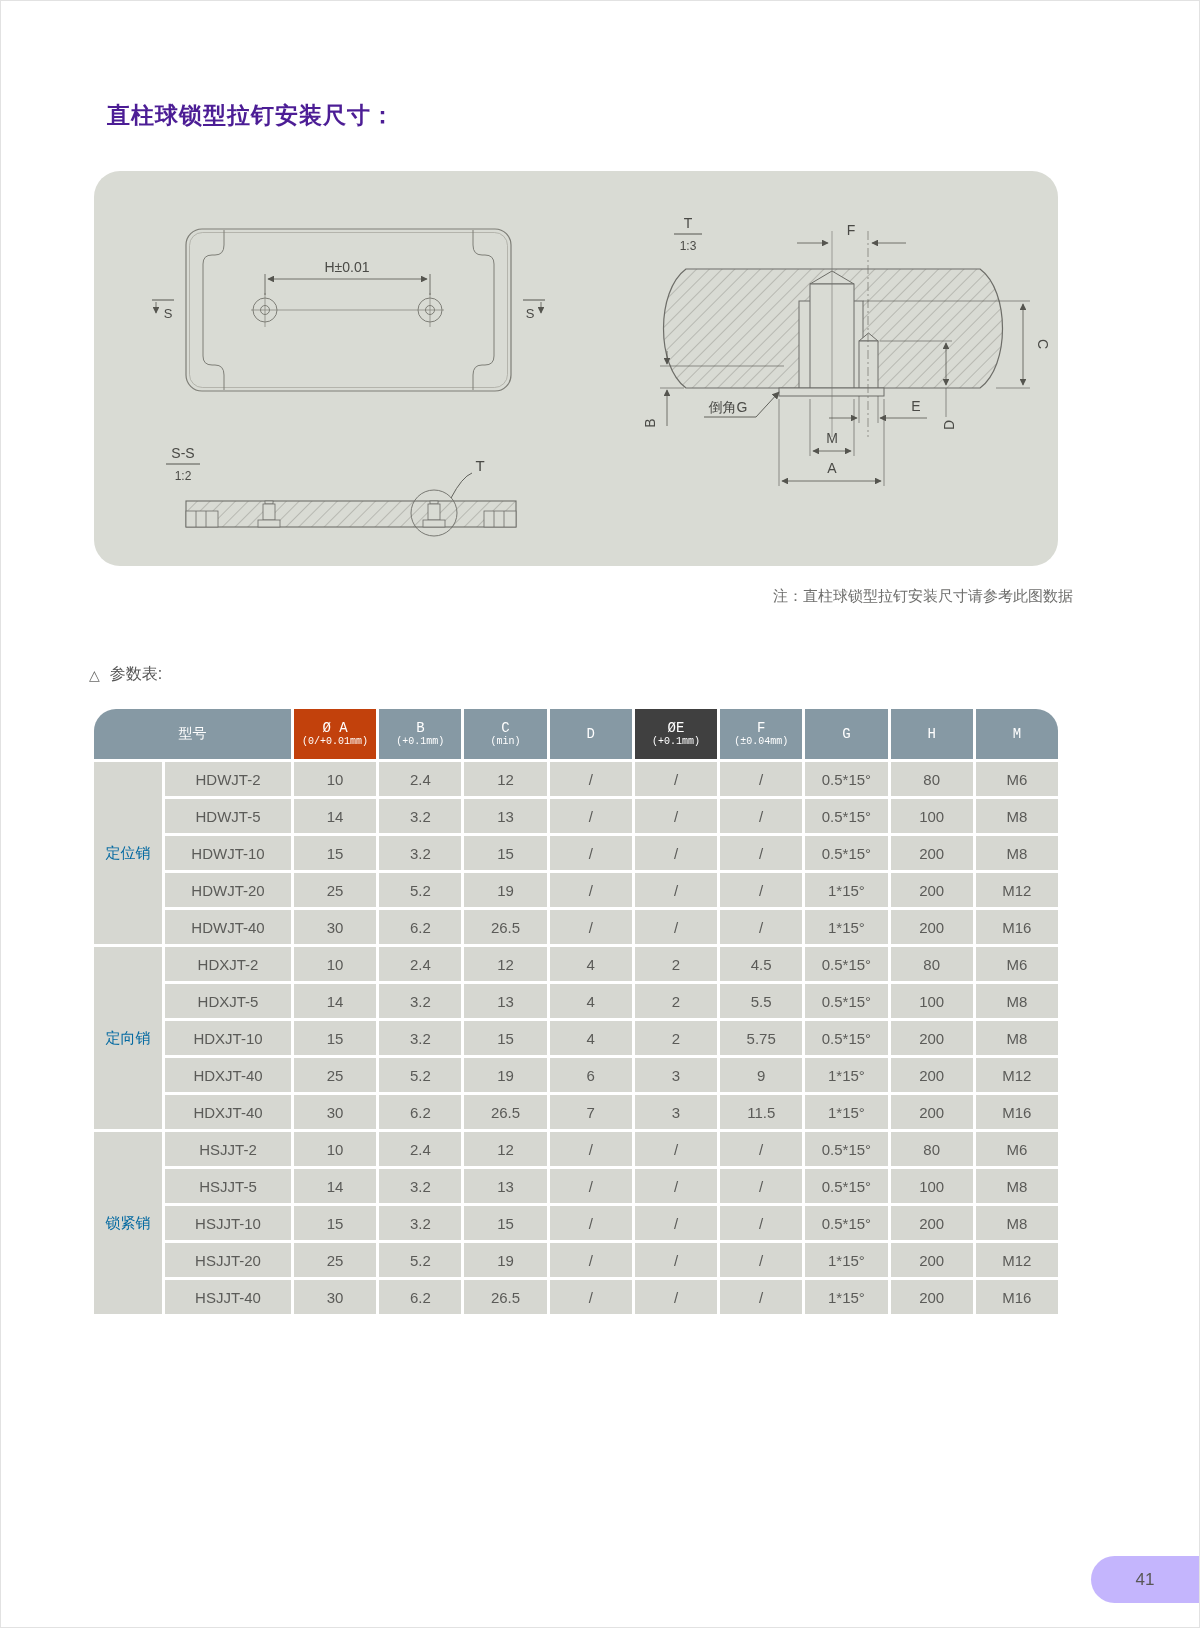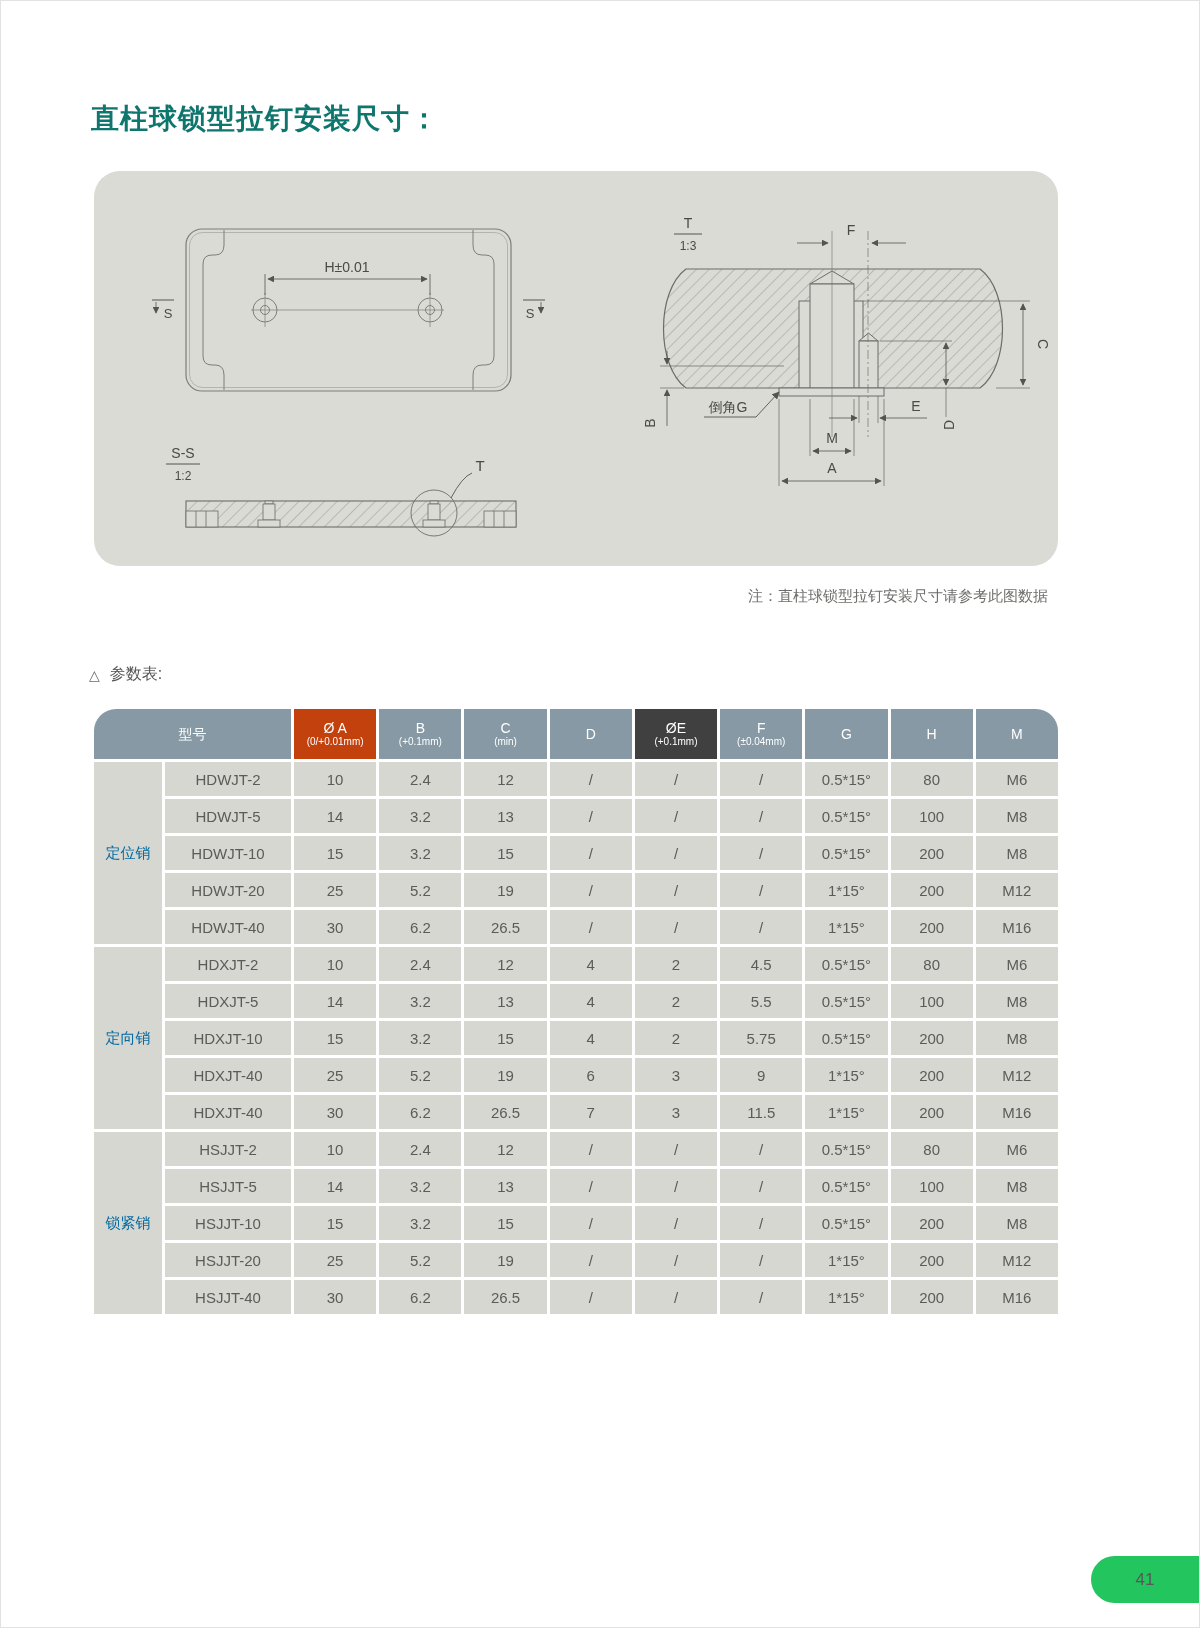--- a/index.html
+++ b/index.html
@@ -1,28 +1,28 @@
 <!DOCTYPE html>
 <html><head>
 <meta charset="utf-8">
 <style>
   html,body{margin:0;padding:0;}
   body{
     width:1200px;height:1628px;background:#ffffff;position:relative;
     font-family:"Liberation Sans","DejaVu Sans",sans-serif;color:#595757;
   }
   .page{position:absolute;inset:0;border:1px solid #e2e2e2;box-sizing:border-box;}
-  .title{position:absolute;left:90px;top:99px;font-size:28px;font-weight:bold;color:#0f766e;letter-spacing:1px;}
+  .title{position:absolute;left:106px;top:99px;font-size:23px;font-weight:bold;color:#4c1d95;letter-spacing:1px;}
   .panel{position:absolute;left:93px;top:170px;width:964px;height:395px;background:#d9dbd4;border-radius:26px;overflow:hidden;}
-  .note{position:absolute;top:586px;right:151px;font-size:15px;color:#6e6e6c;}
+  .note{position:absolute;top:586px;right:126px;font-size:15px;color:#6e6e6c;}
   .caption{position:absolute;left:88px;top:663px;font-size:16px;color:#565656;display:flex;align-items:center;gap:10px;}
   .caption .tri{font-size:14px;color:#6a6a68;}
   .tablewrap{position:absolute;left:90px;top:705px;width:970px;}
   table{width:100%;border-collapse:separate;border-spacing:3px;table-layout:fixed;}
-  th{background:#8699a4;color:#ffffff;font-weight:normal;height:46px;font-size:14px;line-height:1.18;vertical-align:middle;padding:2px 0;}
+  th{background:#8699a4;color:#ffffff;font-weight:normal;height:46px;font-size:14px;line-height:1.18;vertical-align:middle;padding:2px 0;font-family:Liberation Mono, monospace;}
   th .h-sub{display:block;font-size:10px;}
   th .h-sub:empty{display:none;}
   th.th-first{border-top-left-radius:22px;}
   th.th-last{border-top-right-radius:22px;}
   td{background:#d6d7d1;color:#5b5b58;font-size:15px;text-align:center;height:32px;vertical-align:middle;}
   td.group-cell{font-size:15px;color:#0369a1;}
   .page-tab{position:absolute;right:0;top:1555px;width:108px;height:47px;background:#c5b5ad;
     border-radius:24px 0 0 24px;display:flex;align-items:center;justify-content:center;font-size:17px;color:#595757;}
   svg text{fill:#4a4a46;font-family:"Liberation Sans","DejaVu Sans",sans-serif;}
 </style>
@@ -390,17 +390,17 @@
             <td>/</td>
             <td>/</td>
             <td>1*15°</td>
             <td>200</td>
             <td>M16</td>
           </tr>
         </tbody>
     </table>
   </div>
 
-  <div class="page-tab" style="background: #22c55e;">
+  <div class="page-tab" style="background: #c4b5fd;">
     <span>41</span>
   </div>
 
 </div>
 
 </body></html>

